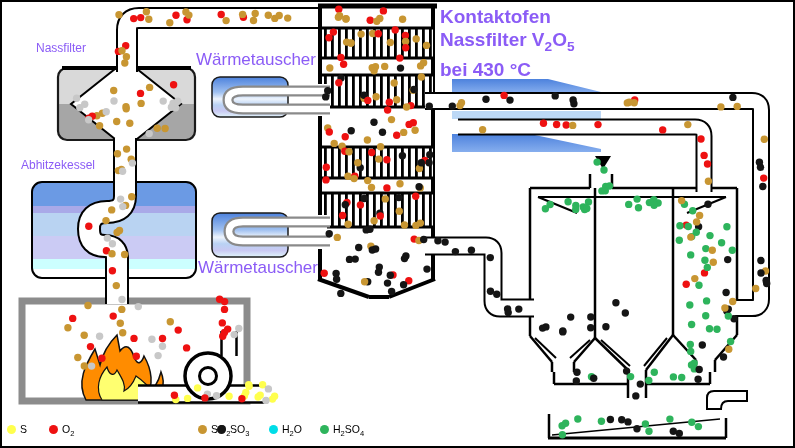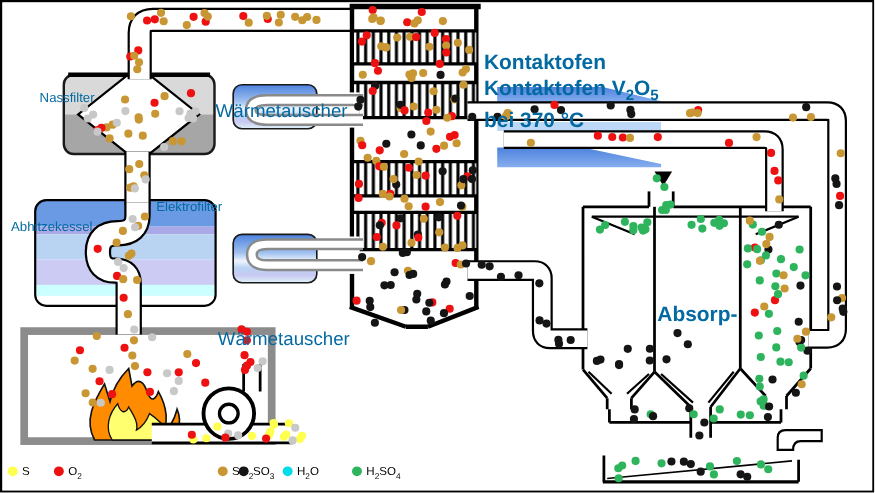--- a/index.html
+++ b/index.html
@@ -1,19 +1,19 @@
 <!DOCTYPE html>
 <html><head>
 <meta charset="utf-8">
 <style>
   html,body{margin:0;padding:0;background:#fff;}
   #stage{position:relative;width:795px;height:448px;background:#fff;overflow:hidden;
          font-family:"Liberation Sans","DejaVu Sans",sans-serif;}
   svg{position:absolute;left:0;top:0;}
-  .label{position:absolute;white-space:nowrap;color:#0369a1;line-height:1.1;margin-top:41px;}
+  .label{position:absolute;white-space:nowrap;color:#8b5cf6;line-height:1.1;}
   .b20{font-size:12px;font-weight:normal;}
   .r17{font-size:17px;font-weight:normal;}
   .blk{font-size:19px;font-weight:bold;line-height:23px;}
   .abs{font-size:19px;font-weight:bold;line-height:24px;text-align:center;width:118px;}
   sub{font-size:72%;}
   #legend{position:absolute;left:0;top:423px;width:795px;height:22px;}
   .legend-item{position:absolute;top:0;height:20px;font-size:10.5px;}
   .ldot{display:inline-block;width:9px;height:9px;border-radius:50%;vertical-align:-1px;margin-right:4px;}
   .ltext{display:inline-block;}
 </style>
@@ -642,37 +642,35 @@
         <circle cx="577.8" cy="419.0" r="3.7" fill="#2eb45c"></circle>
         <circle cx="669.9" cy="419.1" r="3.7" fill="#2eb45c"></circle>
         <circle cx="565.6" cy="423.2" r="3.7" fill="#2eb45c"></circle>
         <circle cx="621.7" cy="419.7" r="3.7" fill="#151515"></circle>
         <circle cx="698.4" cy="426.6" r="3.7" fill="#2eb45c"></circle>
         <circle cx="610.4" cy="419.5" r="3.7" fill="#151515"></circle>
       </g>
 </svg>
 
 <div class="label b20" style="left:36px;top:42px">Nassfilter</div>
-<div class="label b20" style="left:142px;top:141px">Elektrofilter</div>
-<div class="label b20" style="left:10px;top:159px">Abhitzekessel</div>
+<div class="label b20" style="left:21px;top:159px">Abhitzekessel</div>
 <div class="label r17" style="left:196px;top:51px">Wärmetauscher</div>
 <div class="label r17" style="left:198px;top:259px">Wärmetauscher</div>
 
 <div class="label blk" style="left:440px;top:5px">
   <div>Kontaktofen</div>
-  <div><span>Kontaktofen V</span><sub>2</sub><span>O</span><sub>5</sub></div>
-  <div>bei 370 °C</div>
+  <div><span>Nassfilter V</span><sub>2</sub><span>O</span><sub>5</sub></div>
+  <div>bei 430 °C</div>
 </div>
 
 <div class="label abs" style="left:575px;top:234px">
-  <div>Absorp-</div>
 </div>
 
 <div id="legend">
   <div class="legend-item" style="left:7px"><span class="ldot" style="background: rgb(255, 255, 77);"></span><span class="ltext"><span>S</span><sub></sub><span></span><sub></sub></span></div>
   <div class="legend-item" style="left:49px"><span class="ldot" style="background: rgb(238, 17, 17);"></span><span class="ltext"><span>O</span><sub>2</sub><span></span><sub></sub></span></div>
   <div class="legend-item" style="left:198px"><span class="ldot" style="background: rgb(200, 150, 50);"></span><span class="ltext"><span>SO</span><sub>2</sub><span></span><sub></sub></span></div>
   <div class="legend-item" style="left:217px"><span class="ldot" style="background: rgb(21, 21, 21);"></span><span class="ltext"><span>SO</span><sub>3</sub><span></span><sub></sub></span></div>
-  <div class="legend-item" style="left:257px"><span class="ldot" style="background: rgb(0, 221, 232);"></span><span class="ltext"><span>H</span><sub>2</sub><span>O</span><sub></sub></span></div>
+  <div class="legend-item" style="left:269px"><span class="ldot" style="background: rgb(0, 221, 232);"></span><span class="ltext"><span>H</span><sub>2</sub><span>O</span><sub></sub></span></div>
   <div class="legend-item" style="left:320px"><span class="ldot" style="background: rgb(46, 180, 92);"></span><span class="ltext"><span>H</span><sub>2</sub><span>SO</span><sub>4</sub></span></div>
 </div>
 
 </div>
 
 </body></html>

